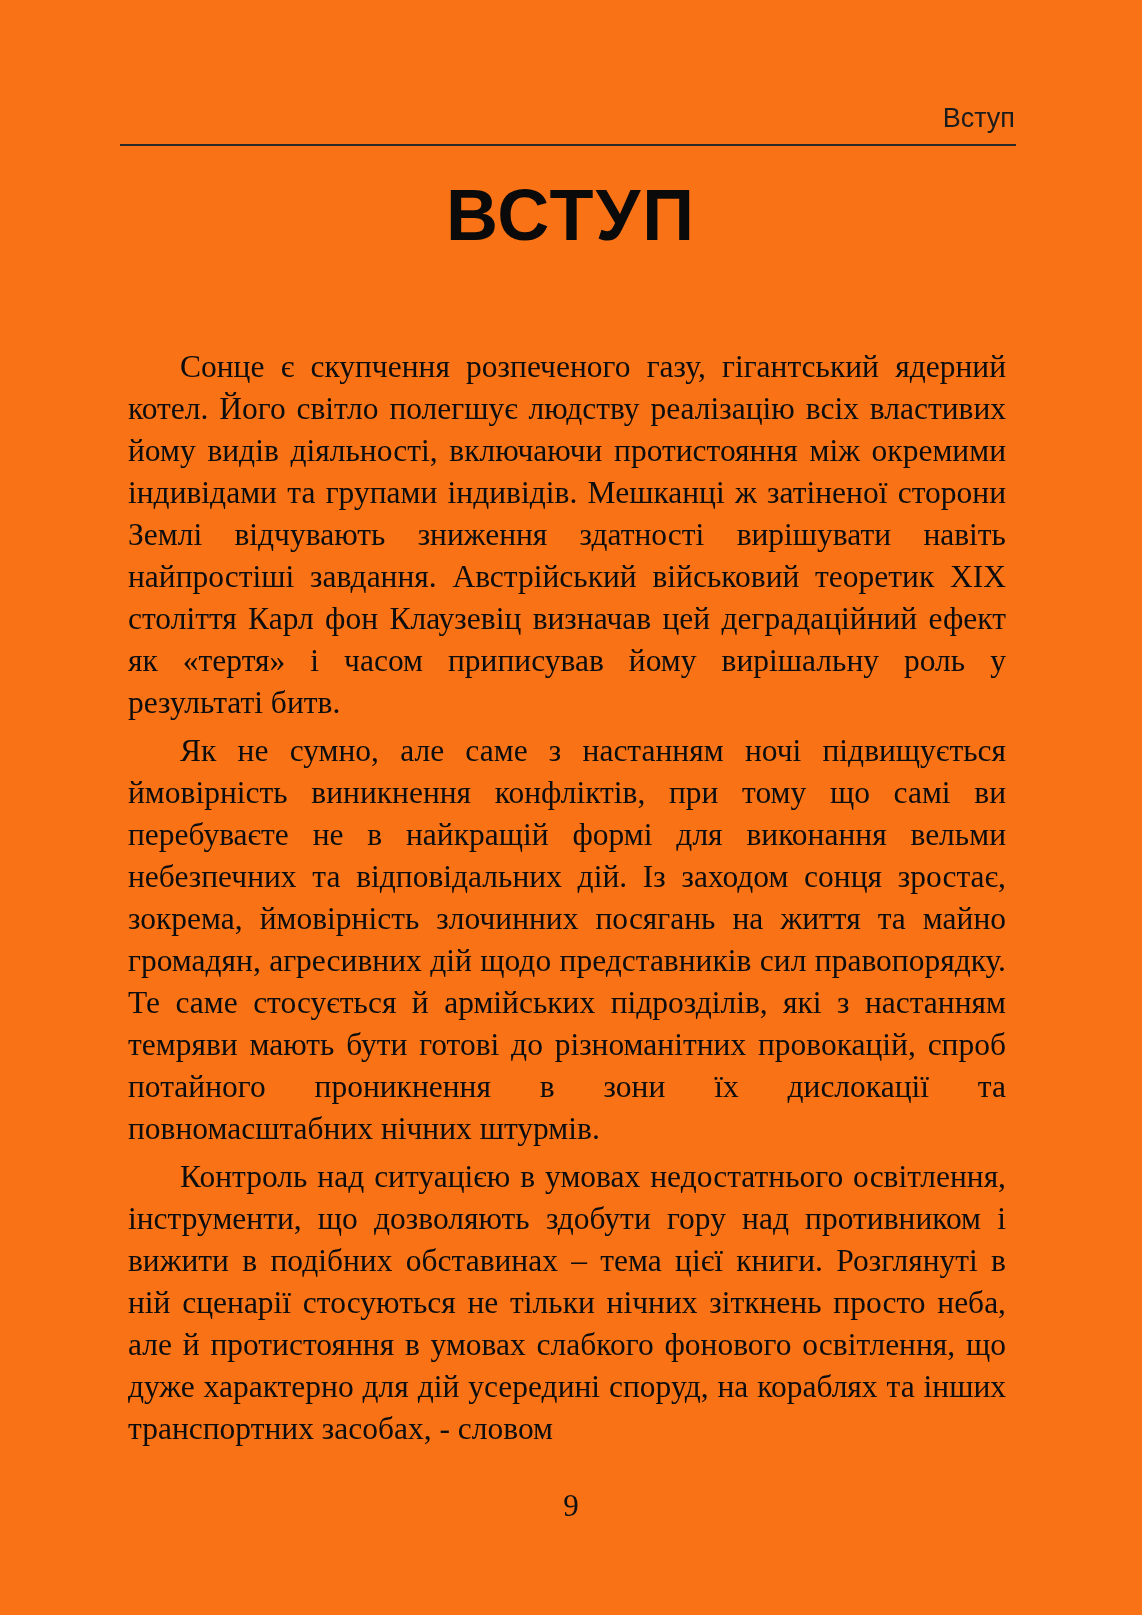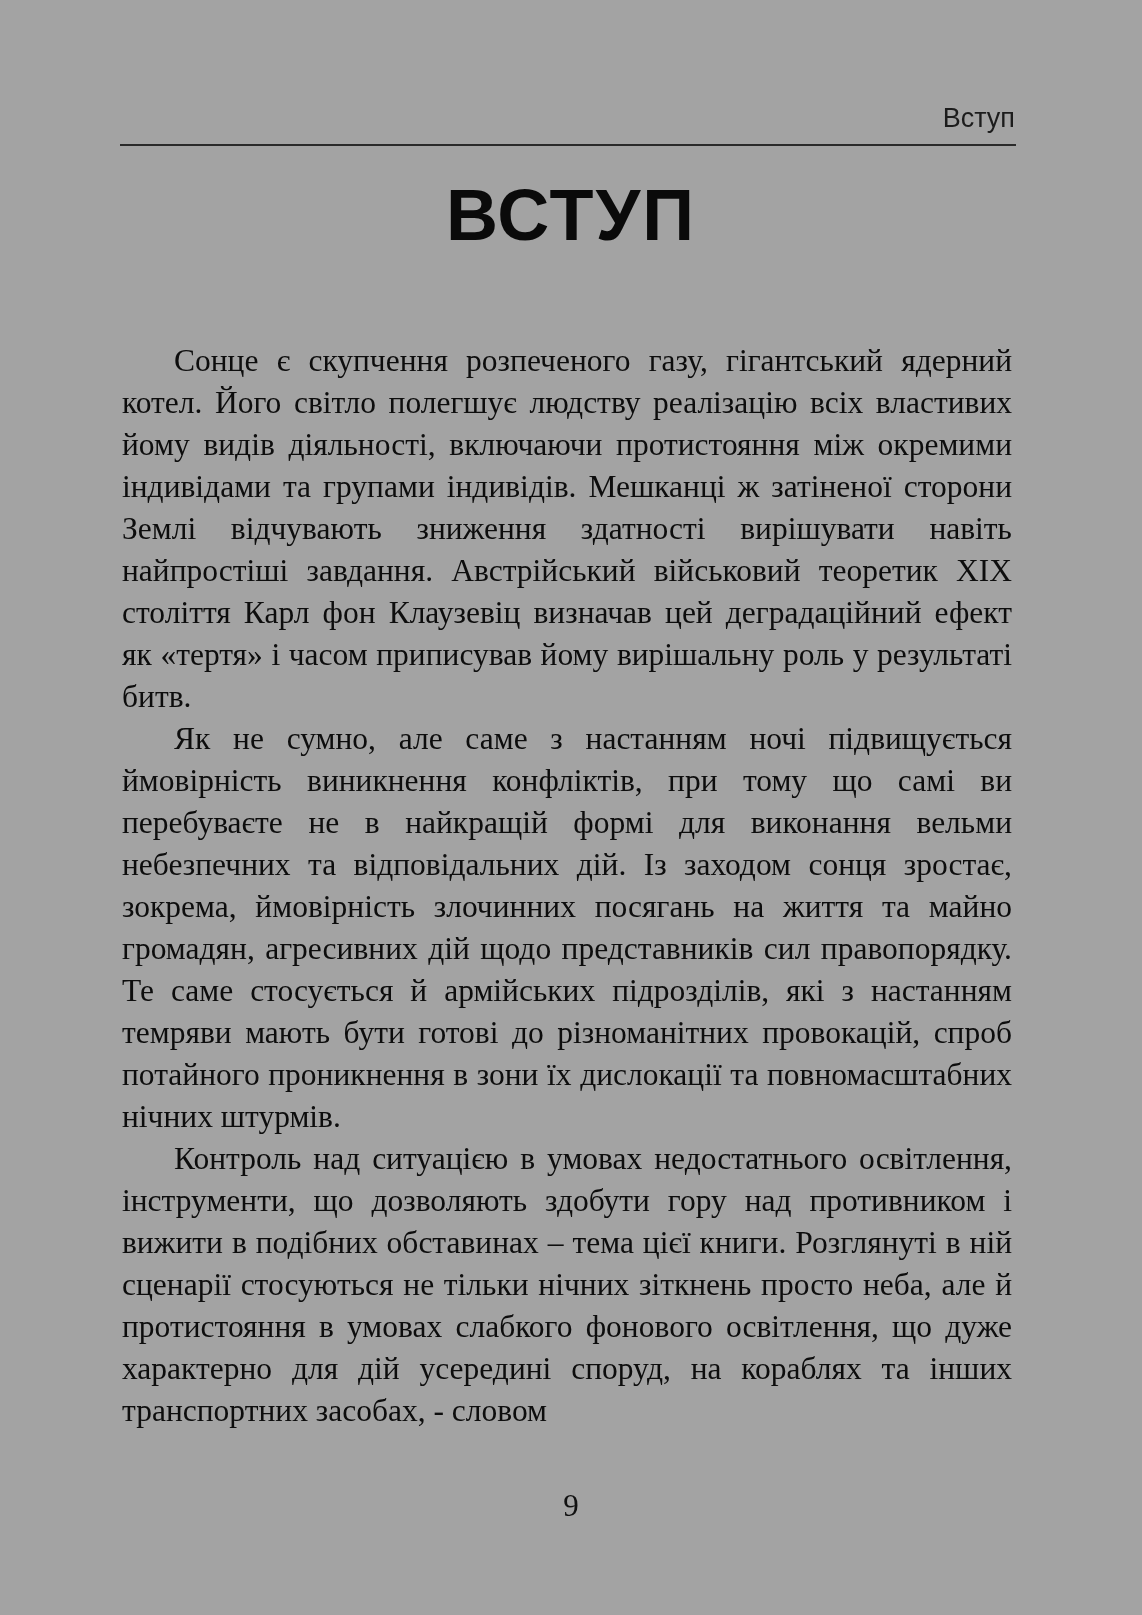--- a/index.html
+++ b/index.html
@@ -4,21 +4,21 @@
 <style>
   html, body {
     margin: 0;
     padding: 0;
     background: #ffffff;
   }
   .page {
     position: relative;
     width: 1142px;
     height: 1615px;
-    background: #a3a3a3;
+    background: #f97316;
     overflow: hidden;
     font-family: "Liberation Serif", serif;
     color: #111111;
   }
   .running-head {
     position: absolute;
     top: 103px;
     left: 122px;
     width: 893px;
     text-align: right;
@@ -53,21 +53,21 @@
     position: absolute;
     top: 340px;
     left: 122px;
     width: 890px;
     font-size: 31.5px;
     line-height: 42px;
     text-align: justify;
     color: #0d0d0d;
   }
   .body-text p {
-    margin: 0;
+    margin: 6px;
     padding: 0;
     text-indent: 52px;
   }
   .page-number {
     position: absolute;
     top: 1488px;
     left: 0;
     width: 100%;
     text-align: center;
     font-size: 31px;

